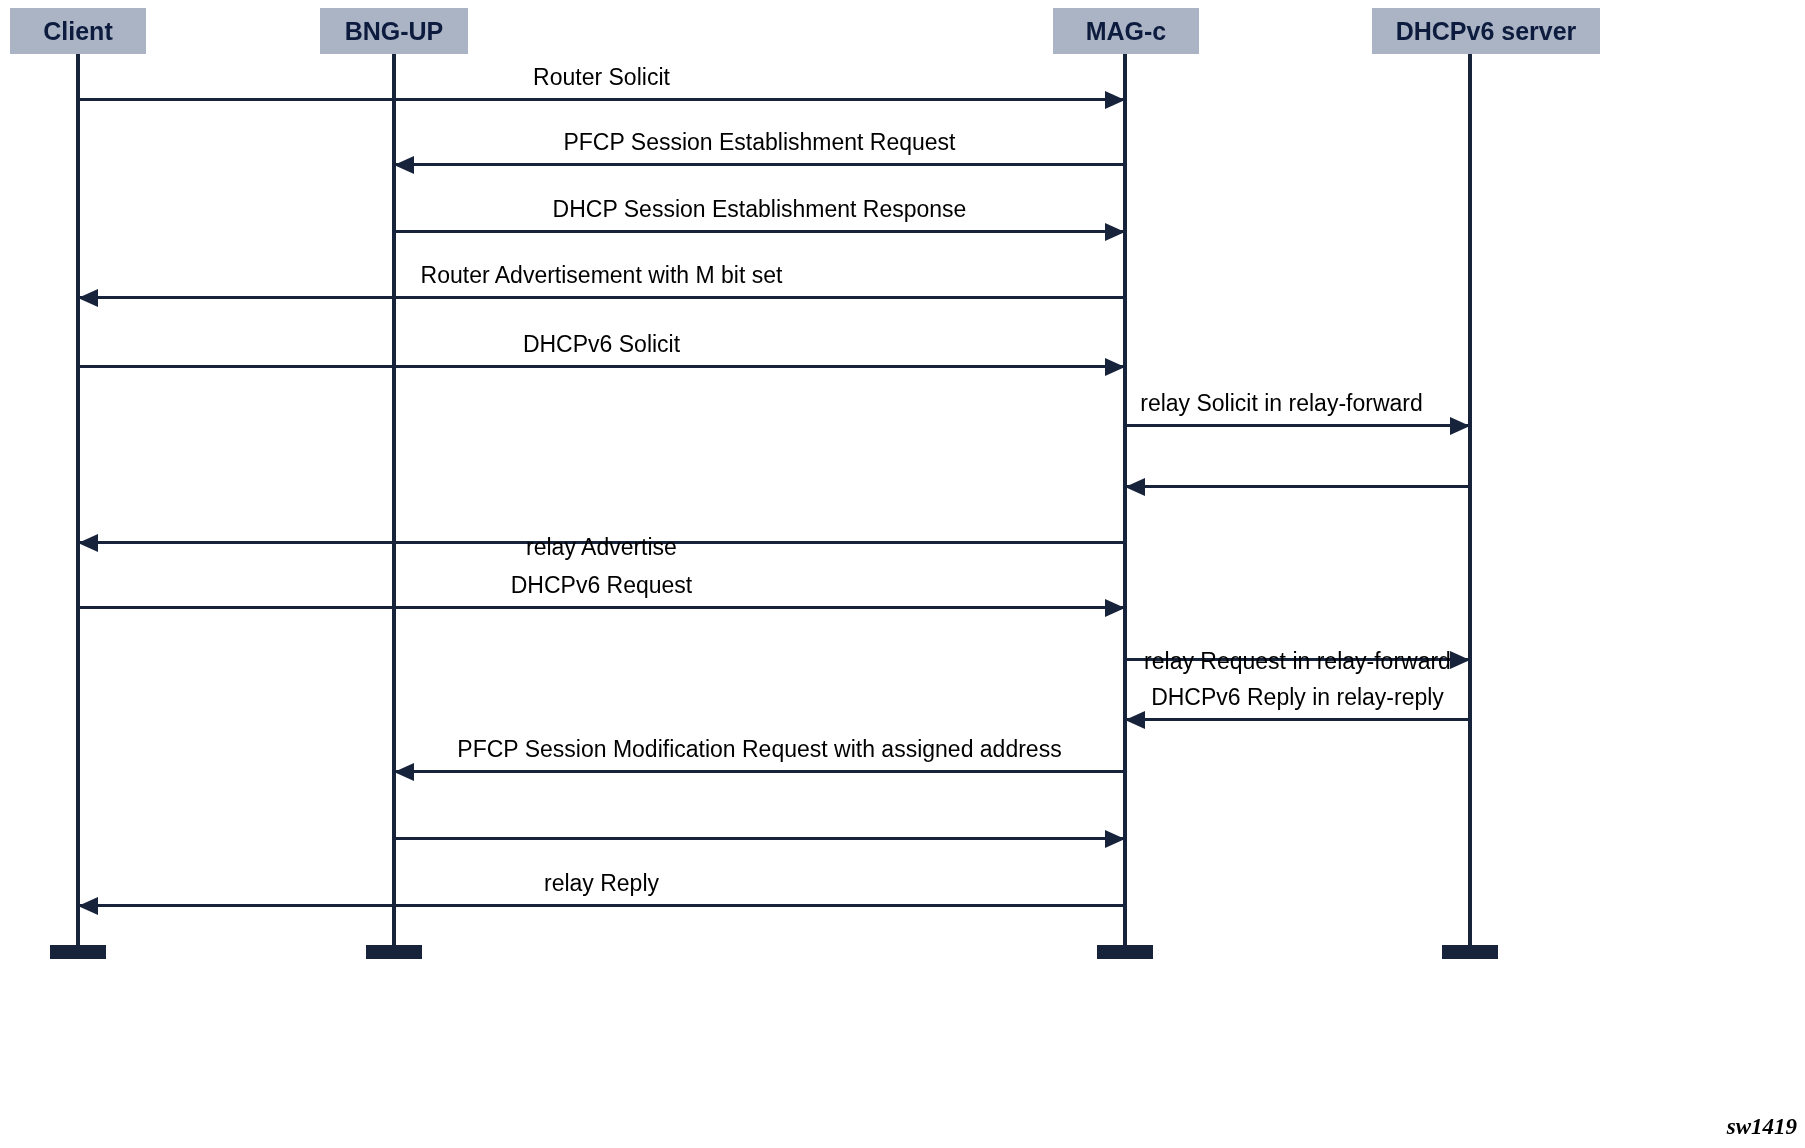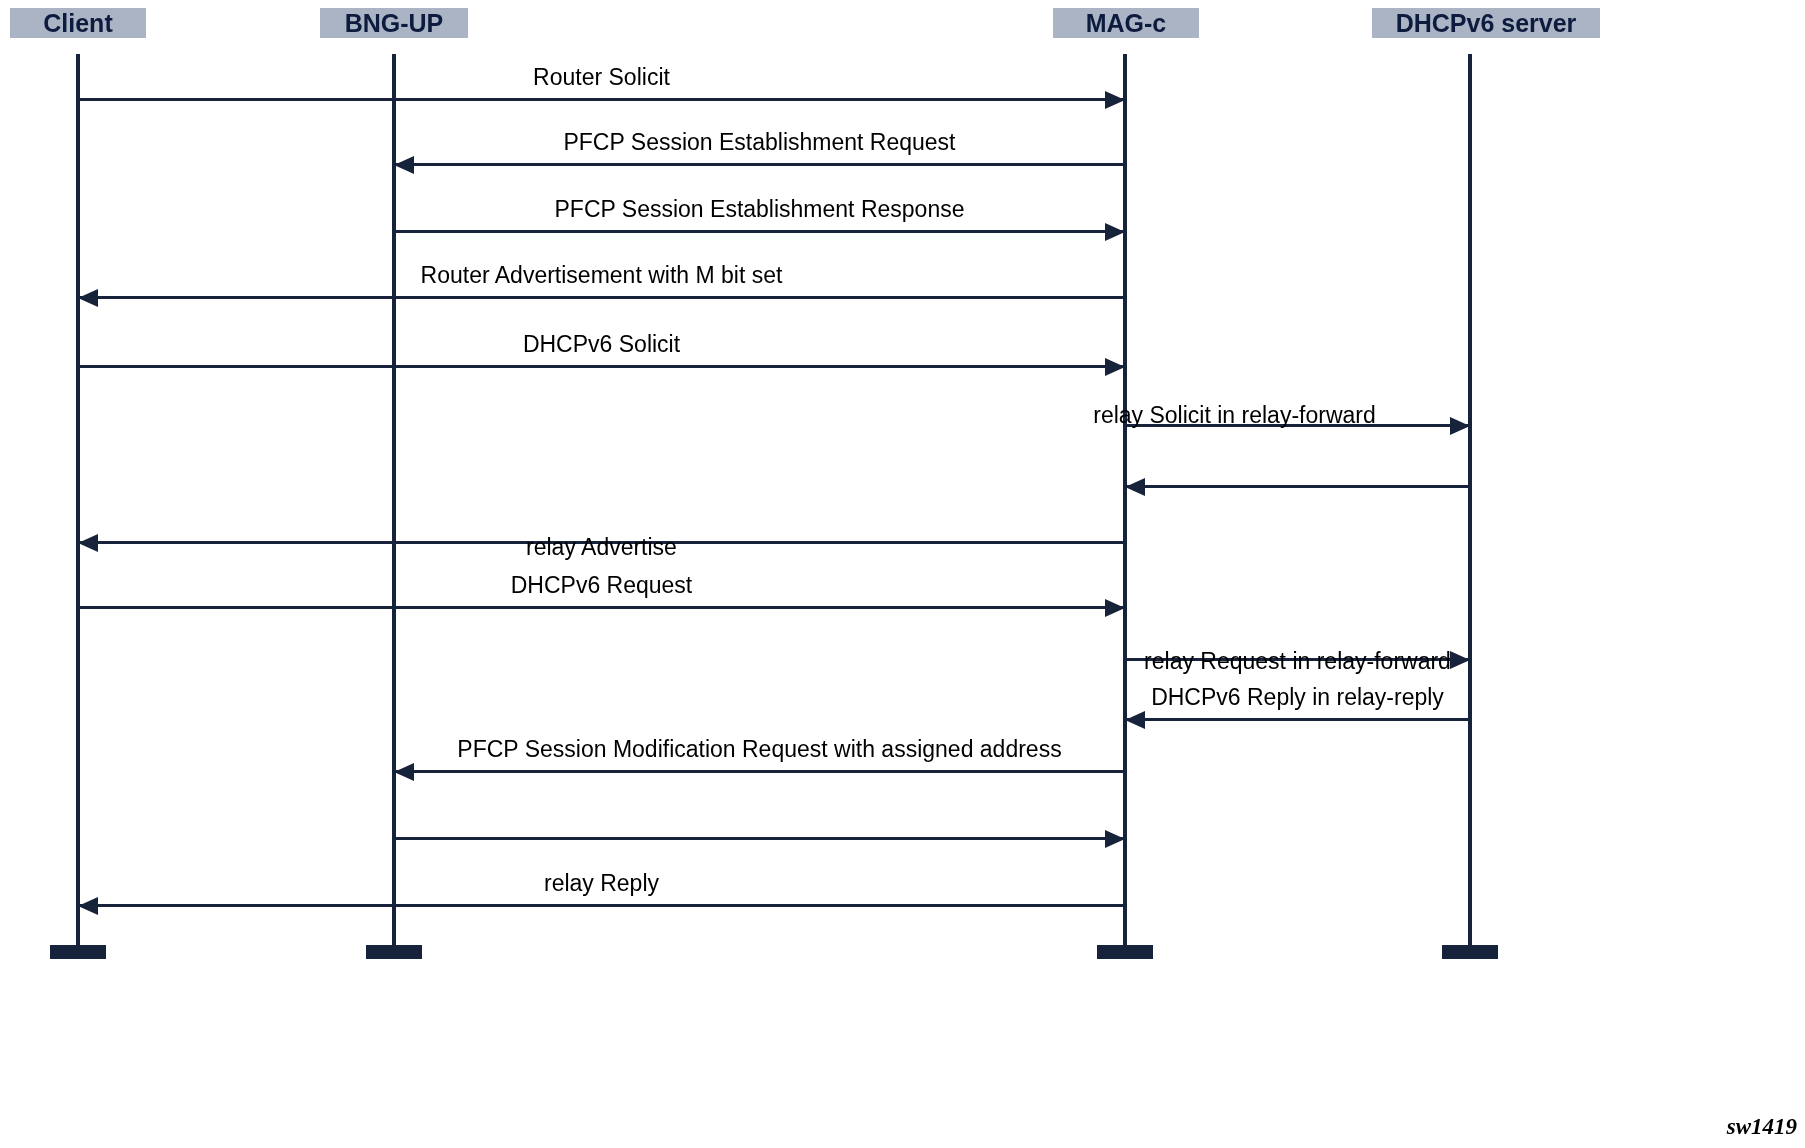--- a/index.html
+++ b/index.html
@@ -22,21 +22,21 @@
     background: #aab4c4;
     color: #0d1b3e;
     font-weight: bold;
     font-size: 25px;
     display: flex;
     align-items: center;
     justify-content: center;
     white-space: nowrap;
     box-sizing: border-box;
     padding: 0 14px;
-    height: 30px;
+    height: 46px;
   }
   .lifeline-line {
     position: absolute;
     width: 4px;
     background: #17223b;
   }
   .lifeline-foot {
     position: absolute;
     height: 14px;
     background: #17223b;
@@ -94,30 +94,30 @@
     <div class="lifeline-line" style="left: 1468px; top: 54px; height: 891px;"></div>
     <div class="lifeline-foot" style="left: 1442px; top: 945px; width: 56px; height: 14px;"></div>
     <div class="arrow-line" style="left: 78px; top: 98px; width: 1047px;"></div>
     <div class="arrow-head right" style="top: 91px; left: 1105px;"></div>
     <div class="msg-label" style="left: 78px; width: 1047px; top: 64px;">Router Solicit</div>
     <div class="arrow-line" style="left: 394px; top: 163px; width: 731px;"></div>
     <div class="arrow-head left" style="top: 156px; left: 394px;"></div>
     <div class="msg-label" style="left: 394px; width: 731px; top: 129px;">PFCP Session Establishment Request</div>
     <div class="arrow-line" style="left: 394px; top: 230px; width: 731px;"></div>
     <div class="arrow-head right" style="top: 223px; left: 1105px;"></div>
-    <div class="msg-label" style="left: 394px; width: 731px; top: 196px;">PFCP Session Establishment Response</div>
+    <div class="msg-label" style="left: 394px; width: 731px; top: 196px;">DHCP Session Establishment Response</div>
     <div class="arrow-line" style="left: 78px; top: 296px; width: 1047px;"></div>
     <div class="arrow-head left" style="top: 289px; left: 78px;"></div>
     <div class="msg-label" style="left: 78px; width: 1047px; top: 262px;">Router Advertisement with M bit set</div>
     <div class="arrow-line" style="left: 78px; top: 365px; width: 1047px;"></div>
     <div class="arrow-head right" style="top: 358px; left: 1105px;"></div>
     <div class="msg-label" style="left: 78px; width: 1047px; top: 331px;">DHCPv6 Solicit</div>
     <div class="arrow-line" style="left: 1125px; top: 424px; width: 345px;"></div>
     <div class="arrow-head right" style="top: 417px; left: 1450px;"></div>
-    <div class="msg-label" style="left: 1062px; width: 345px; top: 390px; margin-top: 12px;">relay Solicit in relay-forward</div>
+    <div class="msg-label" style="left: 1109px; width: 345px; top: 390px;">relay Solicit in relay-forward</div>
     <div class="arrow-line" style="left: 1125px; top: 485px; width: 345px;"></div>
     <div class="arrow-head left" style="top: 478px; left: 1125px;"></div>
     <div class="arrow-line" style="left: 78px; top: 541px; width: 1047px;"></div>
     <div class="arrow-head left" style="top: 534px; left: 78px;"></div>
     <div class="msg-label" style="left: 78px; width: 1047px; top: 534px; text-align: center;">relay Advertise</div>
     <div class="arrow-line" style="left: 78px; top: 606px; width: 1047px;"></div>
     <div class="arrow-head right" style="top: 599px; left: 1105px;"></div>
     <div class="msg-label" style="left: 78px; width: 1047px; top: 572px; text-align: center;">DHCPv6 Request</div>
     <div class="arrow-line" style="left: 1125px; top: 658px; width: 345px;"></div>
     <div class="arrow-head right" style="top: 651px; left: 1450px;"></div>

